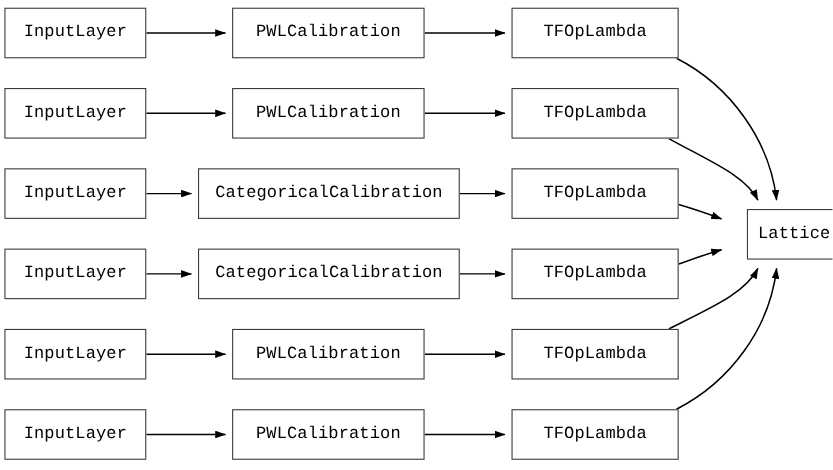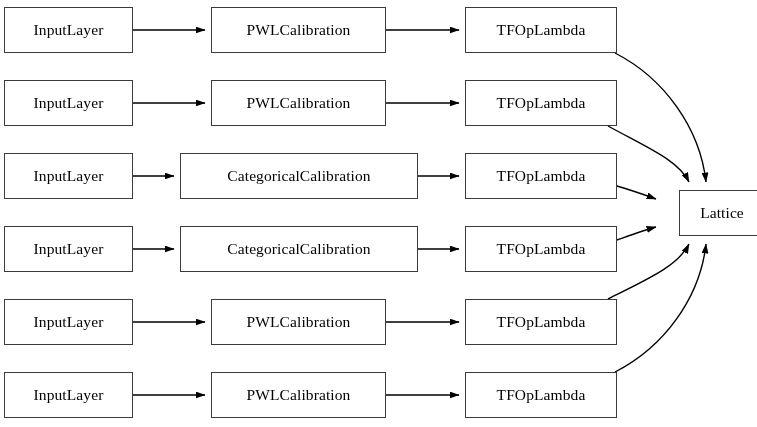--- a/index.html
+++ b/index.html
@@ -28,21 +28,21 @@
   }
   .node-box {
     position: absolute;
     box-sizing: border-box;
     border: 1px solid #3b3b3b;
     background: #ffffff;
     display: flex;
     align-items: center;
     justify-content: center;
     color: #000000;
-    font-family: Liberation Serif, serif;
+    font-family: Liberation Mono, monospace;
     font-size: 15.5px;
     line-height: 1;
     letter-spacing: 0.1px;
     white-space: nowrap;
     z-index: 2;
   }
   .node-label {
     display: block;
     padding-bottom: 1px;
   }

